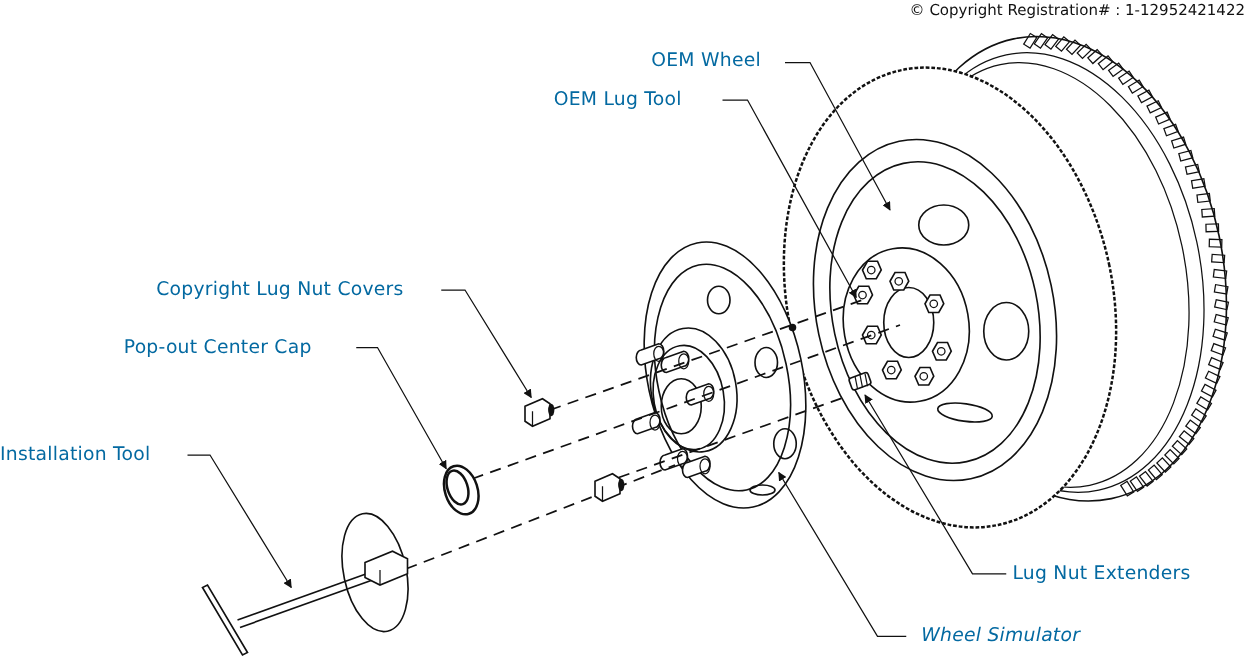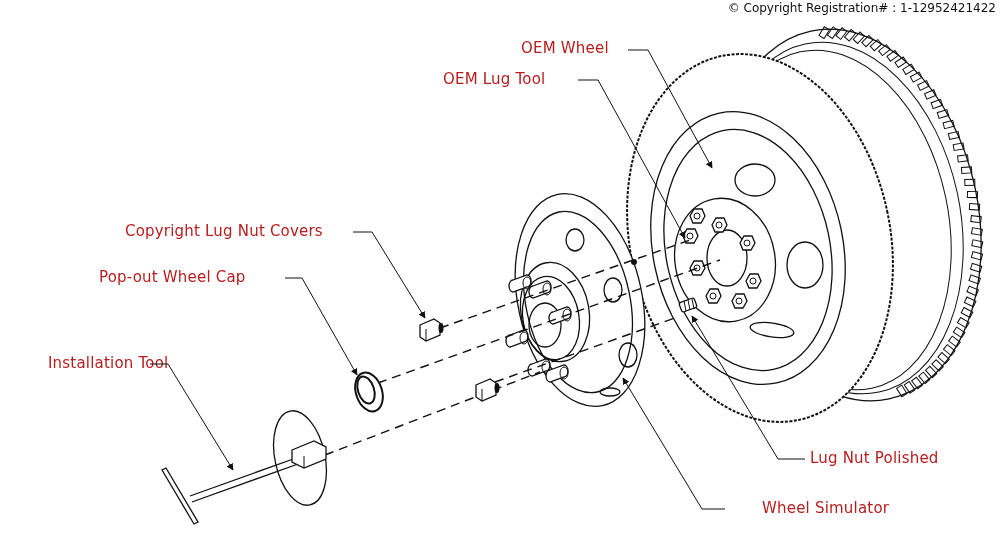--- a/index.html
+++ b/index.html
@@ -1,36 +1,36 @@
 <!DOCTYPE html>
 <html><head>
 <meta charset="utf-8">
 <style>
   html,body{margin:0;padding:0;background:#ffffff;}
   body{width:1000px;height:536px;position:relative;overflow:hidden;font-family:"DejaVu Sans",sans-serif;}
   svg{position:absolute;left:0;top:0;}
-  .lbl{position:absolute;font-family:"DejaVu Sans",sans-serif;font-size:15px;color:#b91c1c;white-space:nowrap;letter-spacing:0.2px;}
+  .lbl{position:absolute;font-family:"DejaVu Sans",sans-serif;font-size:15px;color:#0369a1;white-space:nowrap;letter-spacing:0.2px;}
   .copy{position:absolute;top:1px;right:4px;font-size:12px;color:#111;font-family:"DejaVu Sans",sans-serif;white-space:nowrap;margin-left:28px;}
   .ln{fill:none;stroke:#111;stroke-width:1.3;}
   .thin{fill:none;stroke:#111;stroke-width:1;}
   .dash{fill:none;stroke:#111;stroke-width:1.4;stroke-dasharray:9 6;}
   .fillw{fill:#fff;stroke:#111;stroke-width:1.3;}
 </style>
 </head>
 <body>
 
 <div class="copy">© Copyright Registration# : 1-12952421422</div>
 
 <div class="lbl" style="left:521px;top:39px;">OEM Wheel</div>
 <div class="lbl" style="left:443px;top:70px;">OEM Lug Tool</div>
 <div class="lbl" style="left:125px;top:222px;">Copyright Lug Nut Covers</div>
-<div class="lbl" style="left:99px;top:268px;">Pop-out Wheel Cap</div>
-<div class="lbl" style="left:0px;top:354px;padding-left:48px;">Installation Tool</div>
-<div class="lbl" style="left:810px;top:449px;">Lug Nut Polished</div>
-<div class="lbl" style="left:762px;top:499px;">Wheel Simulator</div>
+<div class="lbl" style="left:99px;top:268px;">Pop-out Center Cap</div>
+<div class="lbl" style="left:0px;top:354px;">Installation Tool</div>
+<div class="lbl" style="left:810px;top:449px;">Lug Nut Extenders</div>
+<div class="lbl" style="left:737px;top:499px;font-style:italic;">Wheel Simulator</div>
 
 <svg width="1000" height="536" viewBox="0 0 1000 536">
   <defs>
     <marker id="arr" viewBox="0 0 10 10" refX="9" refY="5" markerWidth="7" markerHeight="7" orient="auto-start-reverse">
       <path d="M0,0 L10,5 L0,10 z" fill="#111"></path>
     </marker>
   </defs>
 
   <g>
 

